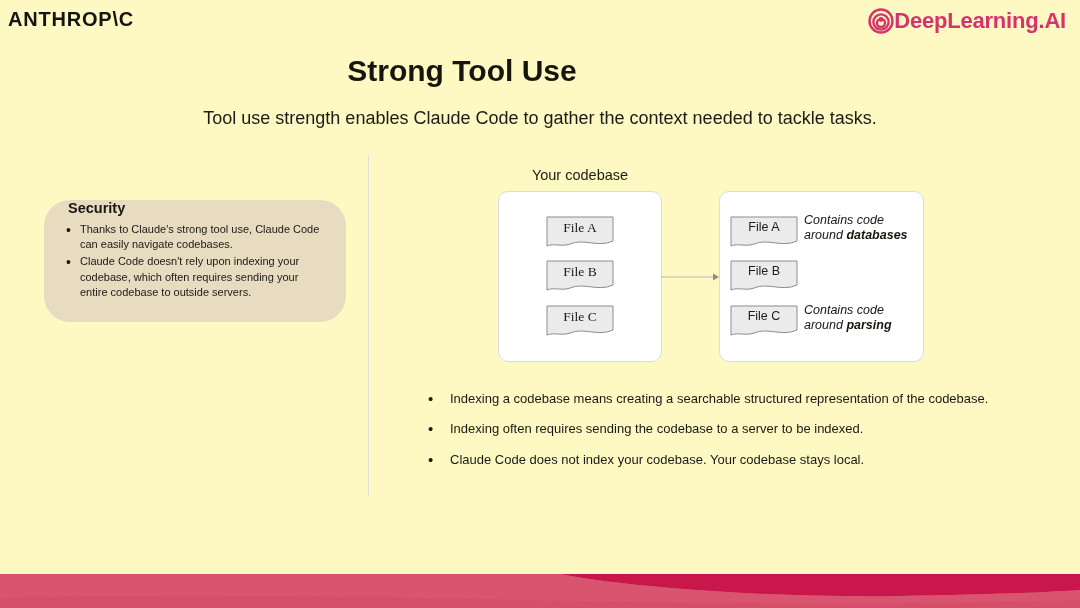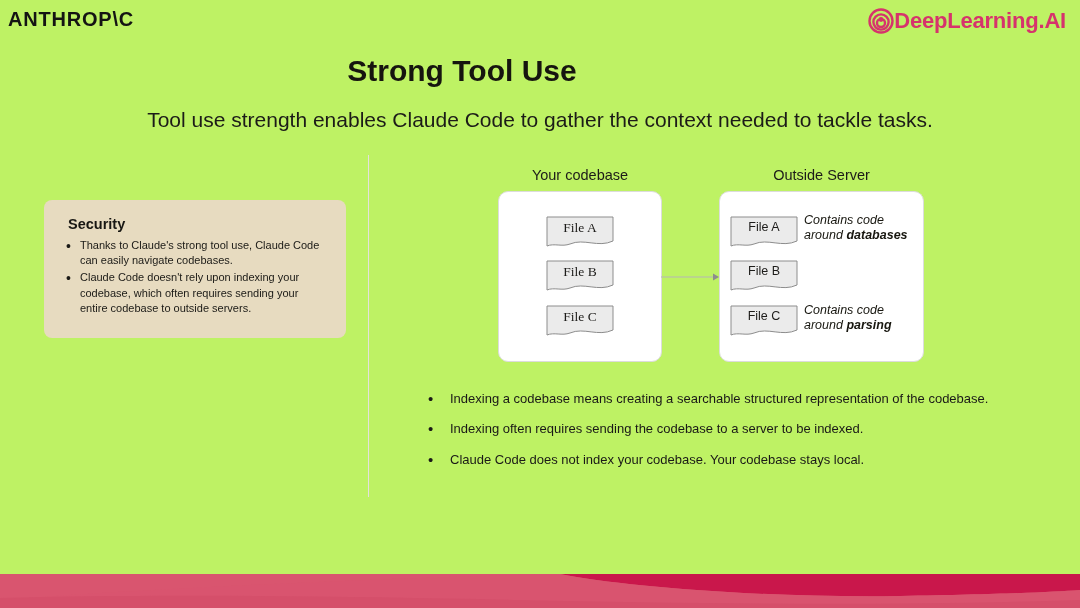--- a/index.html
+++ b/index.html
@@ -8,21 +8,21 @@
     background: #ffffff;
   }
   body {
     font-family: "Liberation Sans", sans-serif;
     -webkit-font-smoothing: antialiased;
   }
   #slide {
     position: relative;
     width: 1080px;
     height: 608px;
-    background: #bef264;
+    background: #fef9c3;
     overflow: hidden;
   }
 
   
   .brand-anthropic {
     position: absolute;
     left: 8px;
     top: 8px;
     font-size: 20px;
     font-weight: 700;
@@ -56,43 +56,43 @@
     font-size: 30px;
     font-weight: 700;
     color: #16150f;
   }
   .page-subtitle {
     position: absolute;
     left: 0;
     top: 108px;
     width: 1080px;
     text-align: center;
-    font-size: 21px;
+    font-size: 18px;
     color: #1c1b18;
   }
 
   
   .v-divider {
     position: absolute;
     left: 368px;
     top: 155px;
     width: 1px;
     height: 342px;
     background: #e3e1dd;
   }
 
   
   .security-box {
     position: absolute;
     left: 44px;
     top: 200px;
     width: 302px;
     background: #e7dbc0;
-    border-radius: 8px;
-    padding: 16px 18px 20px 14px;
+    border-radius: 26px;
+    padding: 0 18px 20px 14px;
     box-sizing: border-box;
   }
   .security-title {
     font-size: 14.5px;
     font-weight: 700;
     color: #181713;
     margin: 0 0 6px 10px;
   }
   .security-list {
     margin: 0;
@@ -281,21 +281,20 @@
     <span class="file-label">File C</span>
   </div>
 
   <span class="connector">
     <svg width="60" height="10" viewBox="0 0 60 10">
       <line x1="0" y1="5" x2="52" y2="5" stroke="#b5b5b5" stroke-width="1.2"></line>
       <path d="M52,1.5 L58,5 L52,8.5 Z" fill="#8d8d8d"></path>
     </svg>
   </span>
 
-  <div class="panel-label" id="label-right">Outside Server</div>
   <div class="panel" id="panel-right"></div>
 
   <div class="file-card" id="rf-a">
     <svg width="68" height="33" viewBox="0 0 68 33">
         <path d="M1,1 L67,1 L67,25 C52,32 38,22 24,28 C16,31 8,27 1,30 Z" fill="#ebebeb" stroke="#8d8d8d" stroke-width="1"></path>
       </svg>
     <span class="file-label">File A</span>
   </div>
   <div class="file-card" id="rf-b">
     <svg width="68" height="33" viewBox="0 0 68 33">

